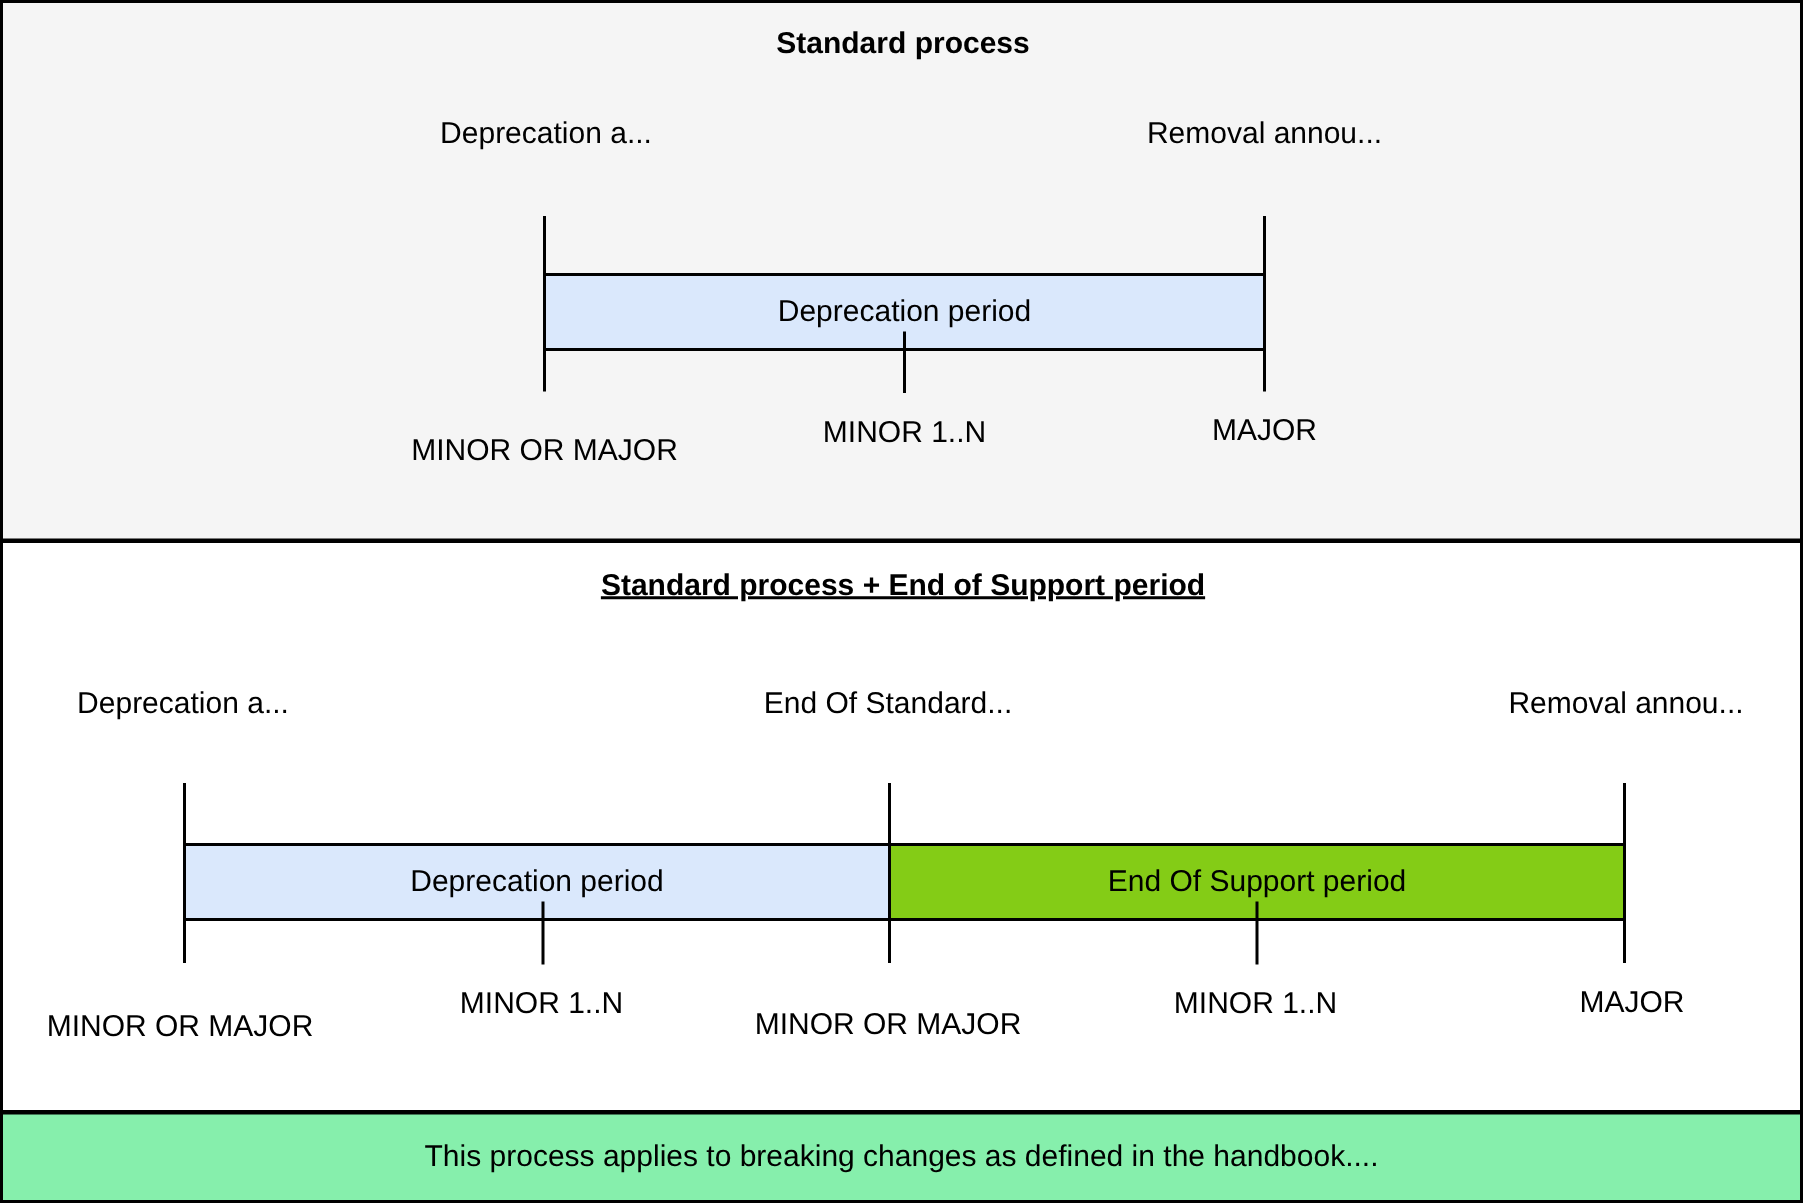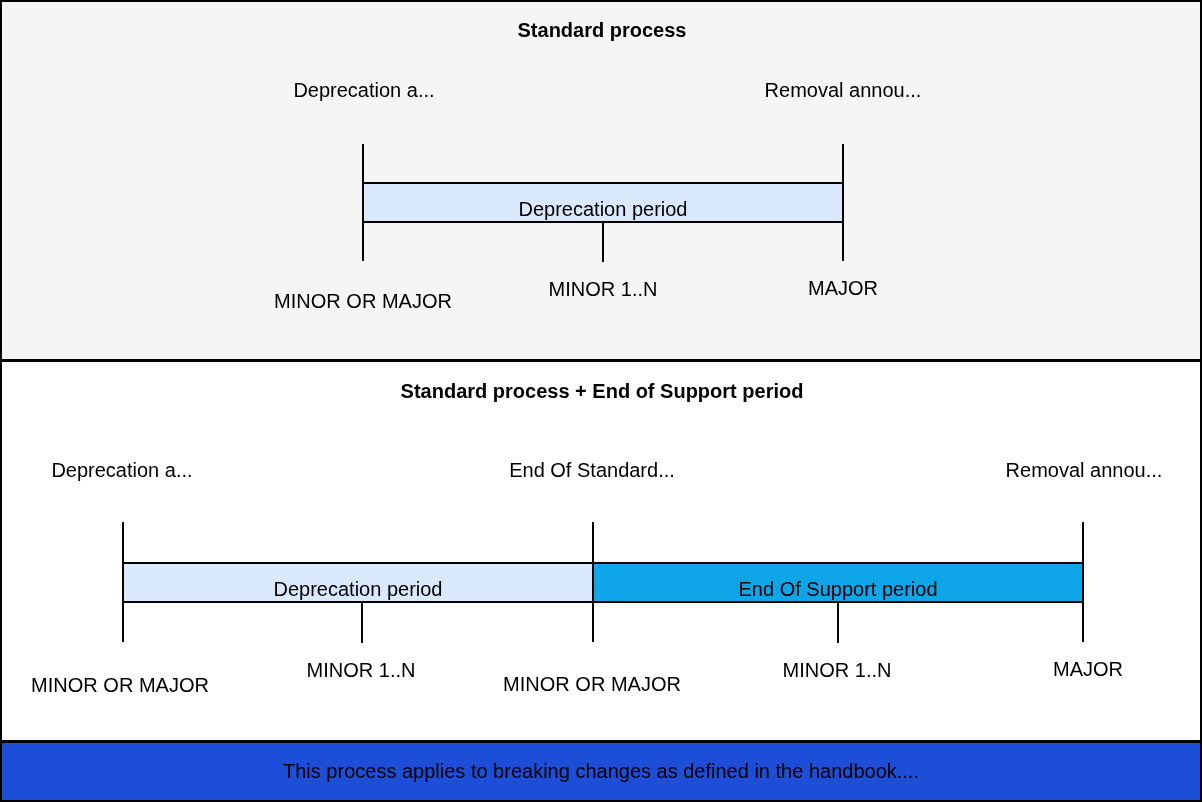--- a/index.html
+++ b/index.html
@@ -26,21 +26,21 @@
   .panel-bottom {
     position: absolute;
     left: 0; top: 360px;
     width: 100%; height: 378px;
     background: #ffffff;
   }
   .footer {
     position: absolute;
     left: 0; top: 738px;
     width: 100%; height: 60px;
-    background: #1d4ed8;
+    background: #86efac;
     border-top: 3px solid #000000;
     display: flex;
     align-items: center;
     justify-content: center;
     font-size: 20px;
   }
   .title {
     position: absolute;
     transform: translate(-50%, -50%);
     font-size: 20px;
@@ -54,24 +54,24 @@
     white-space: nowrap;
     text-align: center;
   }
   .tick {
     position: absolute;
     width: 2px;
     background: #000000;
   }
   .bar {
     position: absolute;
-    height: 41px;
+    height: 52px;
     border: 2px solid #000000;
     display: flex;
-    align-items: flex-end;
+    align-items: center;
     justify-content: center;
     font-size: 20px;
     white-space: nowrap;
   }
 </style>
 </head>
 <body>
 
 <div class="canvas">
 
@@ -89,34 +89,34 @@
     </div>
 
     <div class="tick" style="left:600px; top:219px; height:41px;"></div>
 
     <div class="lbl" style="left:361px; top:299px;">MINOR OR MAJOR</div>
     <div class="lbl" style="left:601px; top:287px;">MINOR 1..N</div>
     <div class="lbl" style="left:841px; top:286px;">MAJOR</div>
   </section>
 
   <section class="panel-bottom">
-    <div class="title" style="left:600px; top:29px;">Standard process + End of Support period</div>
+    <div class="title" style="left:600px; top:29px;text-decoration:underline;">Standard process + End of Support period</div>
 
     <div class="lbl" style="left:120px; top:108px;">Deprecation a...</div>
     <div class="lbl" style="left:590px; top:108px;">End Of Standard...</div>
     <div class="lbl" style="left:1082px; top:108px;">Removal annou...</div>
 
     <div class="tick" style="left:120px; top:160px; height:120px;"></div>
     <div class="tick" style="left:590px; top:160px; height:120px;"></div>
     <div class="tick" style="left:1080px; top:160px; height:120px;"></div>
 
     <div class="bar" style="left: 120px; top: 200px; width: 472px; background: rgb(218, 232, 252);">
       <span>Deprecation period</span>
     </div>
-    <div class="bar" style="left: 590px; top: 200px; width: 492px; background: #0ea5e9;">
+    <div class="bar" style="left: 590px; top: 200px; width: 492px; background: #84cc16;">
       <span>End Of Support period</span>
     </div>
 
     <div class="tick" style="left:359px; top:239px; height:42px;"></div>
     <div class="tick" style="left:835px; top:239px; height:42px;"></div>
 
     <div class="lbl" style="left:118px; top:323px;">MINOR OR MAJOR</div>
     <div class="lbl" style="left:359px; top:308px;">MINOR 1..N</div>
     <div class="lbl" style="left:590px; top:322px;">MINOR OR MAJOR</div>
     <div class="lbl" style="left:835px; top:308px;">MINOR 1..N</div>

